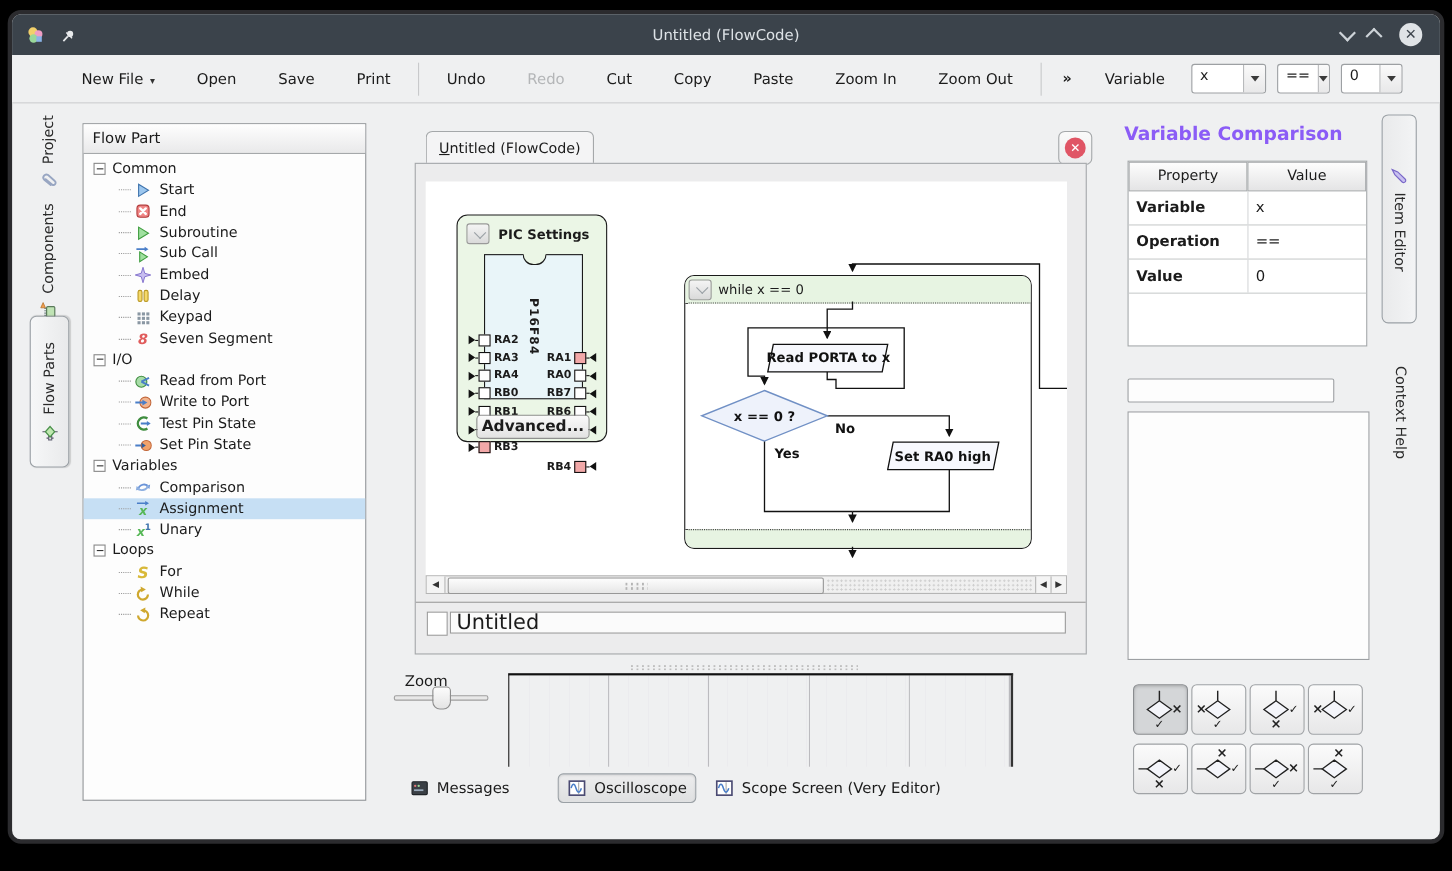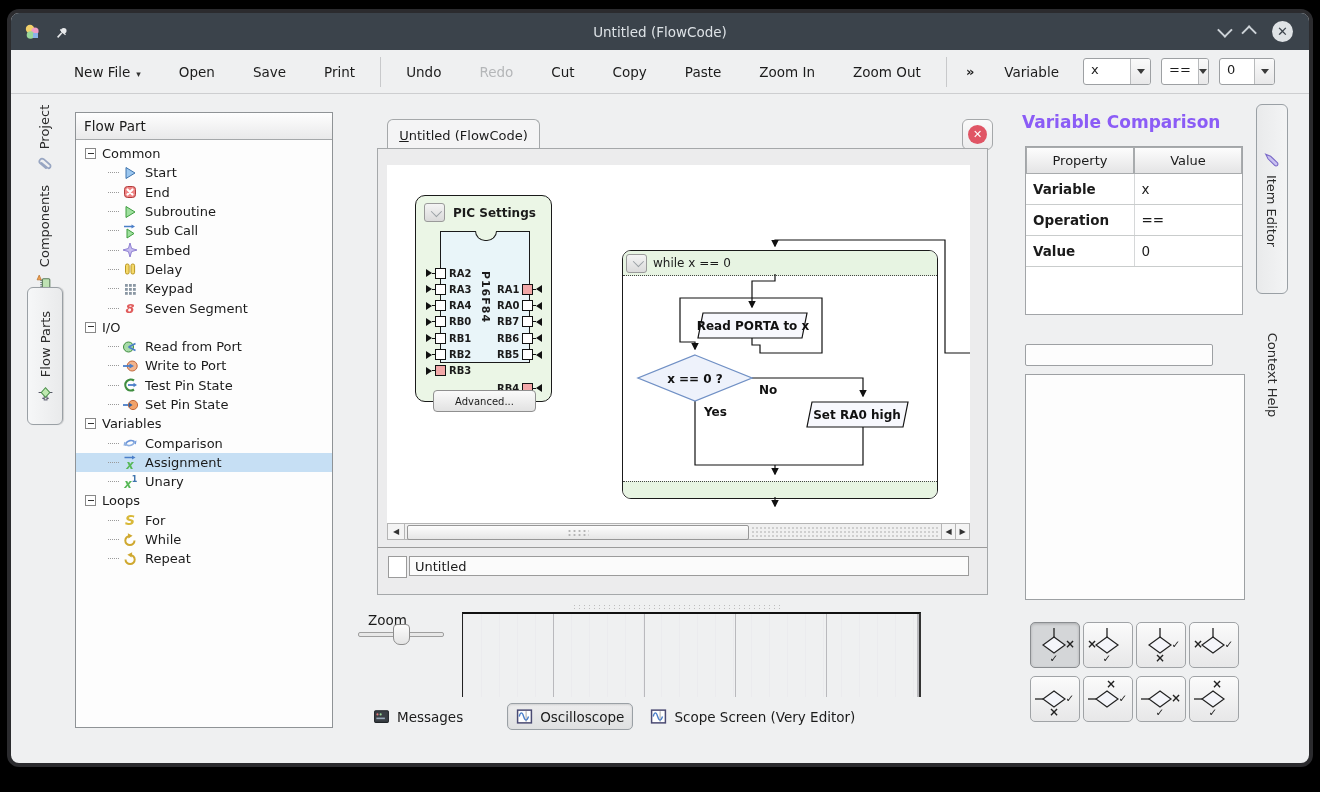--- a/index.html
+++ b/index.html
@@ -77,29 +77,29 @@
   .chev-btn{width:19px;height:17px;background:linear-gradient(#f4f4f4,#dadada);border:1px solid #9a9a9a;
             border-radius:3px;display:flex;align-items:center;justify-content:center;}
   .chev-btn .c{width:7px;height:7px;border-right:1.6px solid #9aa0a5;border-bottom:1.6px solid #9aa0a5;
                transform:rotate(45deg) translateY(-2px);}
   .pic-head{position:absolute;left:8px;top:7px;display:flex;align-items:center;gap:8px;font-size:12px;font-weight:bold;}
   .chip{position:absolute;left:24px;top:35px;width:88px;height:130px;background:var(--chip,#e9f5f9);border:1.2px solid #1a1a1a;}
   .chip-notch{position:absolute;left:34px;top:-1px;width:20px;height:9px;background:#ebf6e6;
               border:1.2px solid #1a1a1a;border-top:none;border-radius:0 0 10px 10px;}
   .chip-label{position:absolute;left:50%;top:50%;transform:translate(-50%,-50%) rotate(90deg);
               font-size:11px;font-weight:bold;letter-spacing:1px;}
-  .pin-row{position:absolute;height:12px;display:flex;align-items:center;}
+  .pin-row{position:absolute;height:12px;display:flex;align-items:center;margin-top:36px;}
   .pin-arrow-r{width:0;height:0;border-top:4px solid transparent;border-bottom:4px solid transparent;border-left:6px solid #111;}
   .pin-arrow-l{width:0;height:0;border-top:4px solid transparent;border-bottom:4px solid transparent;border-right:6px solid #111;}
   .pin-stub{width:3px;height:0;border-top:1.4px solid #111;}
   .pin-box{width:11px;height:11px;background:#fff;border:1.2px solid #111;box-sizing:border-box;}
   .pin-box.pink{background:var(--pink,#f2a8a8);}
   .pin-lbl{font-size:10px;font-weight:bold;margin:0 3px;}
-  .adv-btn{position:absolute;left:17px;top:194px;width:101px;height:20px;background:linear-gradient(#fafafa,#e2e2e2);
-           border:1px solid #8f8f8f;border-radius:4px;font-size:10px;display:flex;align-items:center;justify-content:center;}
+  .adv-btn{position:absolute;left:17px;top:181px;width:101px;height:20px;background:linear-gradient(#fafafa,#e2e2e2);
+           border:1px solid #8f8f8f;border-radius:4px;font-size:14px;display:flex;align-items:center;justify-content:center;font-weight:bold;}
   
   .while-block{position:absolute;left:235px;top:85px;width:314px;height:247px;background:#fff;
                border:1.2px solid #1a1a1a;border-radius:9px;overflow:hidden;}
   .wb-head{position:absolute;left:0;top:0;right:0;height:24px;background:var(--green,#e7f4e2);
            border-bottom:1px dotted #444;display:flex;align-items:center;gap:6px;padding-left:3px;}
   .wb-head .t{font-size:12px;}
   .wb-foot{position:absolute;left:0;bottom:0;right:0;height:16px;background:var(--green,#e7f4e2);border-top:1px dotted #444;}
   .flow-svg{position:absolute;left:0;top:0;pointer-events:none;}
   .flow-shape{fill:#f7f8fd;stroke:#111;stroke-width:1.2;}
   .flow-diamond{fill:#eef2fb;stroke:var(--dstroke,#7090c5);stroke-width:1.3;}
@@ -114,21 +114,21 @@
   .hs-grip{position:absolute;left:50%;top:3px;transform:translateX(-50%);width:22px;height:8px;
            background-image:radial-gradient(circle,#b5b5b5 1px,transparent 1.2px);background-size:5px 4px;}
   .hs-dots{position:absolute;left:363px;top:2px;width:188px;height:11px;
            background-image:radial-gradient(circle,#cfcfcf .8px,transparent 1px);background-size:4px 4px;}
   .hs-btn{position:absolute;top:0;width:13px;height:15px;border-left:1px solid #b5b5b5;background:#f4f4f4;
           display:flex;align-items:center;justify-content:center;}
   .arr{font-size:8px;color:#333;}
   .doc-sep{position:absolute;left:378px;top:547px;width:609px;height:0;border-top:1.6px solid #9b9b9b;}
   .name-box{position:absolute;left:388px;top:556px;width:17px;height:20px;background:#fff;border:1px solid #9b9b9b;}
   .name-field{position:absolute;left:409px;top:556px;width:560px;height:20px;background:#fbfbfb;border:1px solid #9b9b9b;
-              font-size:13px;display:flex;align-items:center;padding-left:5px;box-sizing:border-box;}
+              font-size:19px;display:flex;align-items:center;padding-left:5px;box-sizing:border-box;}
   
   .zoom-label{position:absolute;left:368px;top:612px;font-size:13.5px;}
   .zoom-track{position:absolute;left:358px;top:632px;width:84px;height:3px;background:#e8e8e8;
               border:1px solid #9f9f9f;border-radius:2px;}
   .zoom-thumb{position:absolute;left:393px;top:624px;width:15px;height:19px;background:linear-gradient(#fcfcfc,#e4e4e4);
               border:1px solid #8d8d8d;border-radius:4px 4px 7px 7px;}
   .scope{position:absolute;left:462px;top:612px;width:456px;height:83px;
          border-top:2px solid #111;border-left:1.2px solid #222;border-right:2px solid #333;
          background-image:
            repeating-linear-gradient(90deg,#b9b9bd 0px,#b9b9bd 1px,transparent 1px,transparent 91px),

